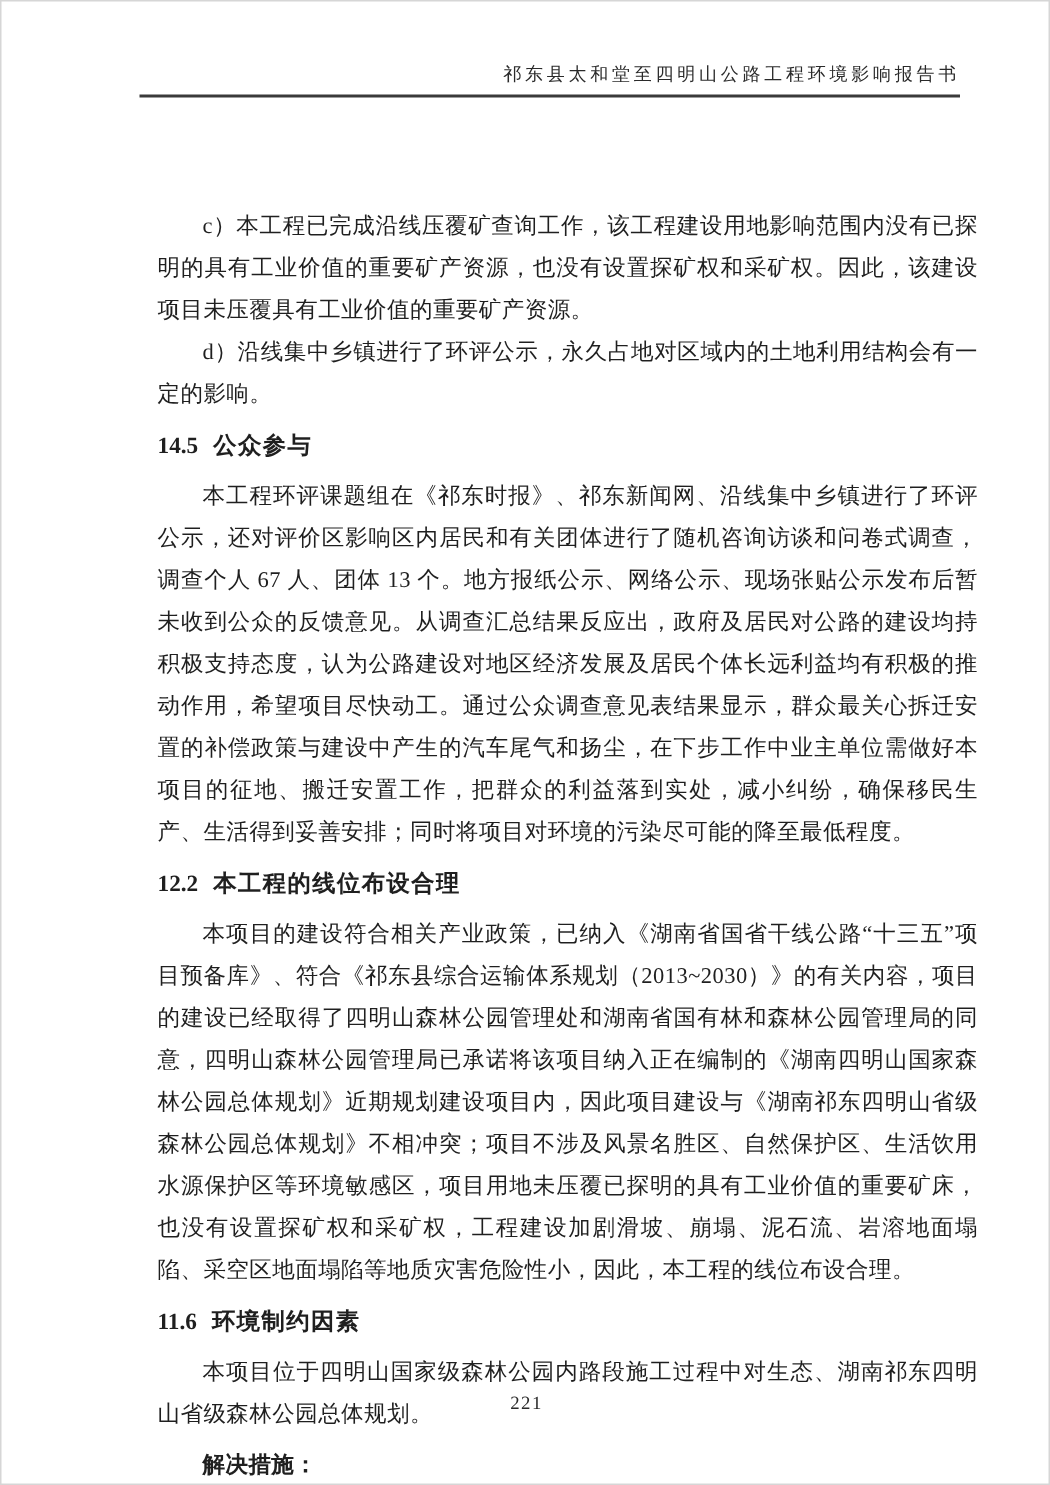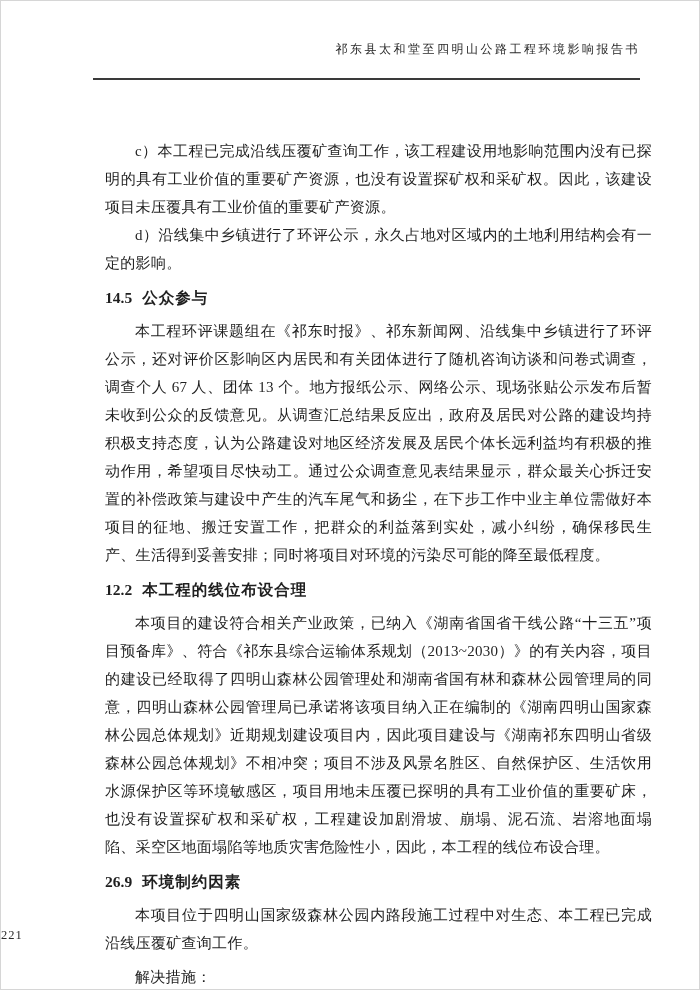--- a/index.html
+++ b/index.html
@@ -20,21 +20,21 @@
   }
   .header {
     position: absolute;
     top: 40px;
     left: 92px;
     width: 547px;
     text-align: right;
     font-size: 12px;
     letter-spacing: 2.5px;
     color: #2a2a2a;
-    padding-bottom: 20px;
+    padding-bottom: 5px;
     border-bottom: 2px solid #3a3a3a;
   }
   .content {
     position: absolute;
     top: 88px;
     left: 104px;
     width: 547px;
     font-size: 15px;
     line-height: 28px;
     letter-spacing: 0.3px;
@@ -56,26 +56,28 @@
     font-family: "Liberation Serif", serif;
     margin-right: 10px;
     letter-spacing: 0;
   }
   .section-heading .sec-title {
     font-family: "Liberation Sans", "DejaVu Sans", sans-serif;
     letter-spacing: 1px;
   }
   .solve-para {
     margin-top: 6px !important;
+    font-weight: bold;
   }
   .footer-pagenum {
     position: absolute;
     bottom: 46px;
     left: 0;
     width: 700px;
+    text-align: center;
     font-size: 12.5px;
     letter-spacing: 1px;
     color: #2a2a2a;
   }
 </style>
 </head>
 <body>
 
 <div class="page">
 
@@ -95,24 +97,24 @@
 
     <p>本工程环评课题组在《祁东时报》、祁东新闻网、沿线集中乡镇进行了环评公示，还对评价区影响区内居民和有关团体进行了随机咨询访谈和问卷式调查，调查个人 67 人、团体 13 个。地方报纸公示、网络公示、现场张贴公示发布后暂未收到公众的反馈意见。从调查汇总结果反应出，政府及居民对公路的建设均持积极支持态度，认为公路建设对地区经济发展及居民个体长远利益均有积极的推动作用，希望项目尽快动工。通过公众调查意见表结果显示，群众最关心拆迁安置的补偿政策与建设中产生的汽车尾气和扬尘，在下步工作中业主单位需做好本项目的征地、搬迁安置工作，把群众的利益落到实处，减小纠纷，确保移民生产、生活得到妥善安排；同时将项目对环境的污染尽可能的降至最低程度。</p>
 
     <h2 class="section-heading">
       <span class="sec-num">12.2</span><span class="sec-title">本工程的线位布设合理</span>
     </h2>
 
     <p>本项目的建设符合相关产业政策，已纳入《湖南省国省干线公路“十三五”项目预备库》、符合《祁东县综合运输体系规划（2013~2030）》的有关内容，项目的建设已经取得了四明山森林公园管理处和湖南省国有林和森林公园管理局的同意，四明山森林公园管理局已承诺将该项目纳入正在编制的《湖南四明山国家森林公园总体规划》近期规划建设项目内，因此项目建设与《湖南祁东四明山省级森林公园总体规划》不相冲突；项目不涉及风景名胜区、自然保护区、生活饮用水源保护区等环境敏感区，项目用地未压覆已探明的具有工业价值的重要矿床，也没有设置探矿权和采矿权，工程建设加剧滑坡、崩塌、泥石流、岩溶地面塌陷、采空区地面塌陷等地质灾害危险性小，因此，本工程的线位布设合理。</p>
 
     <h2 class="section-heading">
-      <span class="sec-num">26.9</span><span class="sec-title">环境制约因素</span>
+      <span class="sec-num">11.6</span><span class="sec-title">环境制约因素</span>
     </h2>
 
-    <p>本项目位于四明山国家级森林公园内路段施工过程中对生态、本工程已完成沿线压覆矿查询工作。</p>
+    <p>本项目位于四明山国家级森林公园内路段施工过程中对生态、湖南祁东四明山省级森林公园总体规划。</p>
 
     <p class="solve-para">解决措施：</p>
 
   </div>
 
   <div class="footer-pagenum">221</div>
 
 </div>
 
 </body></html>

